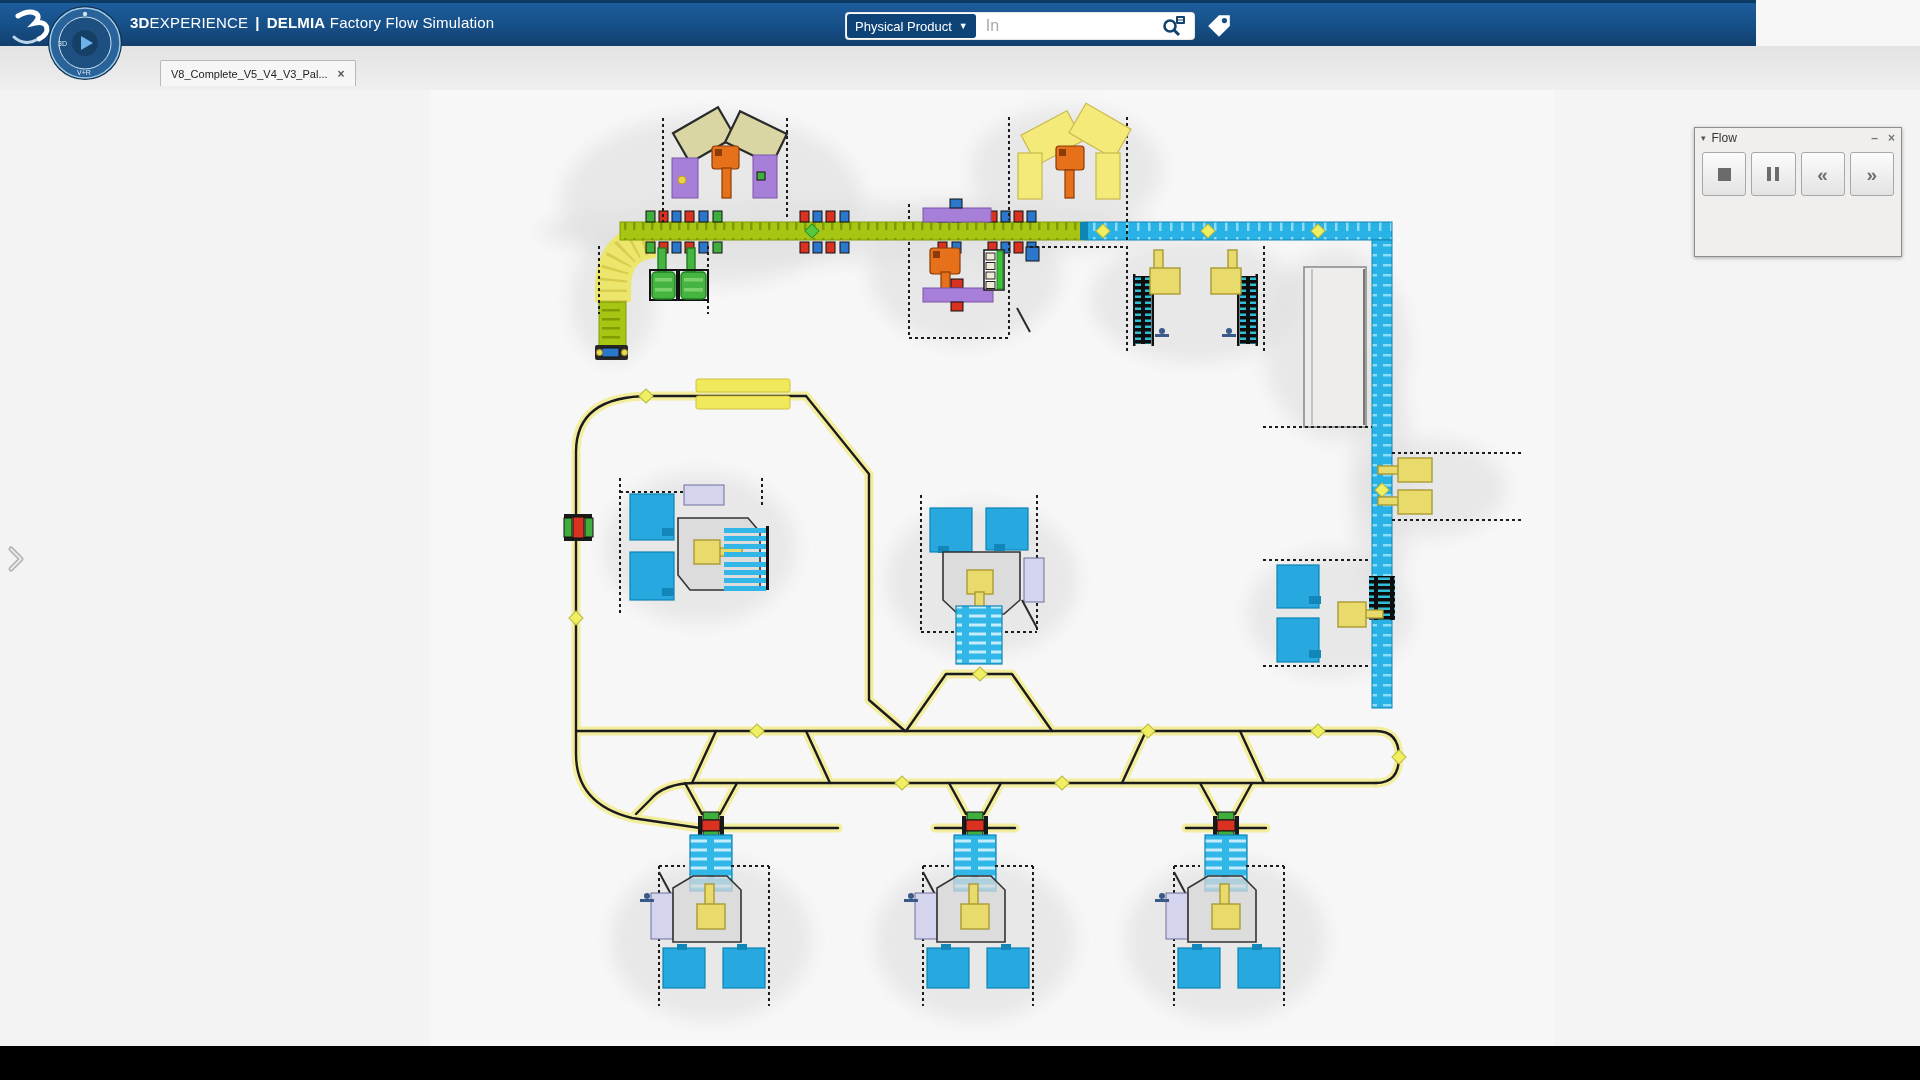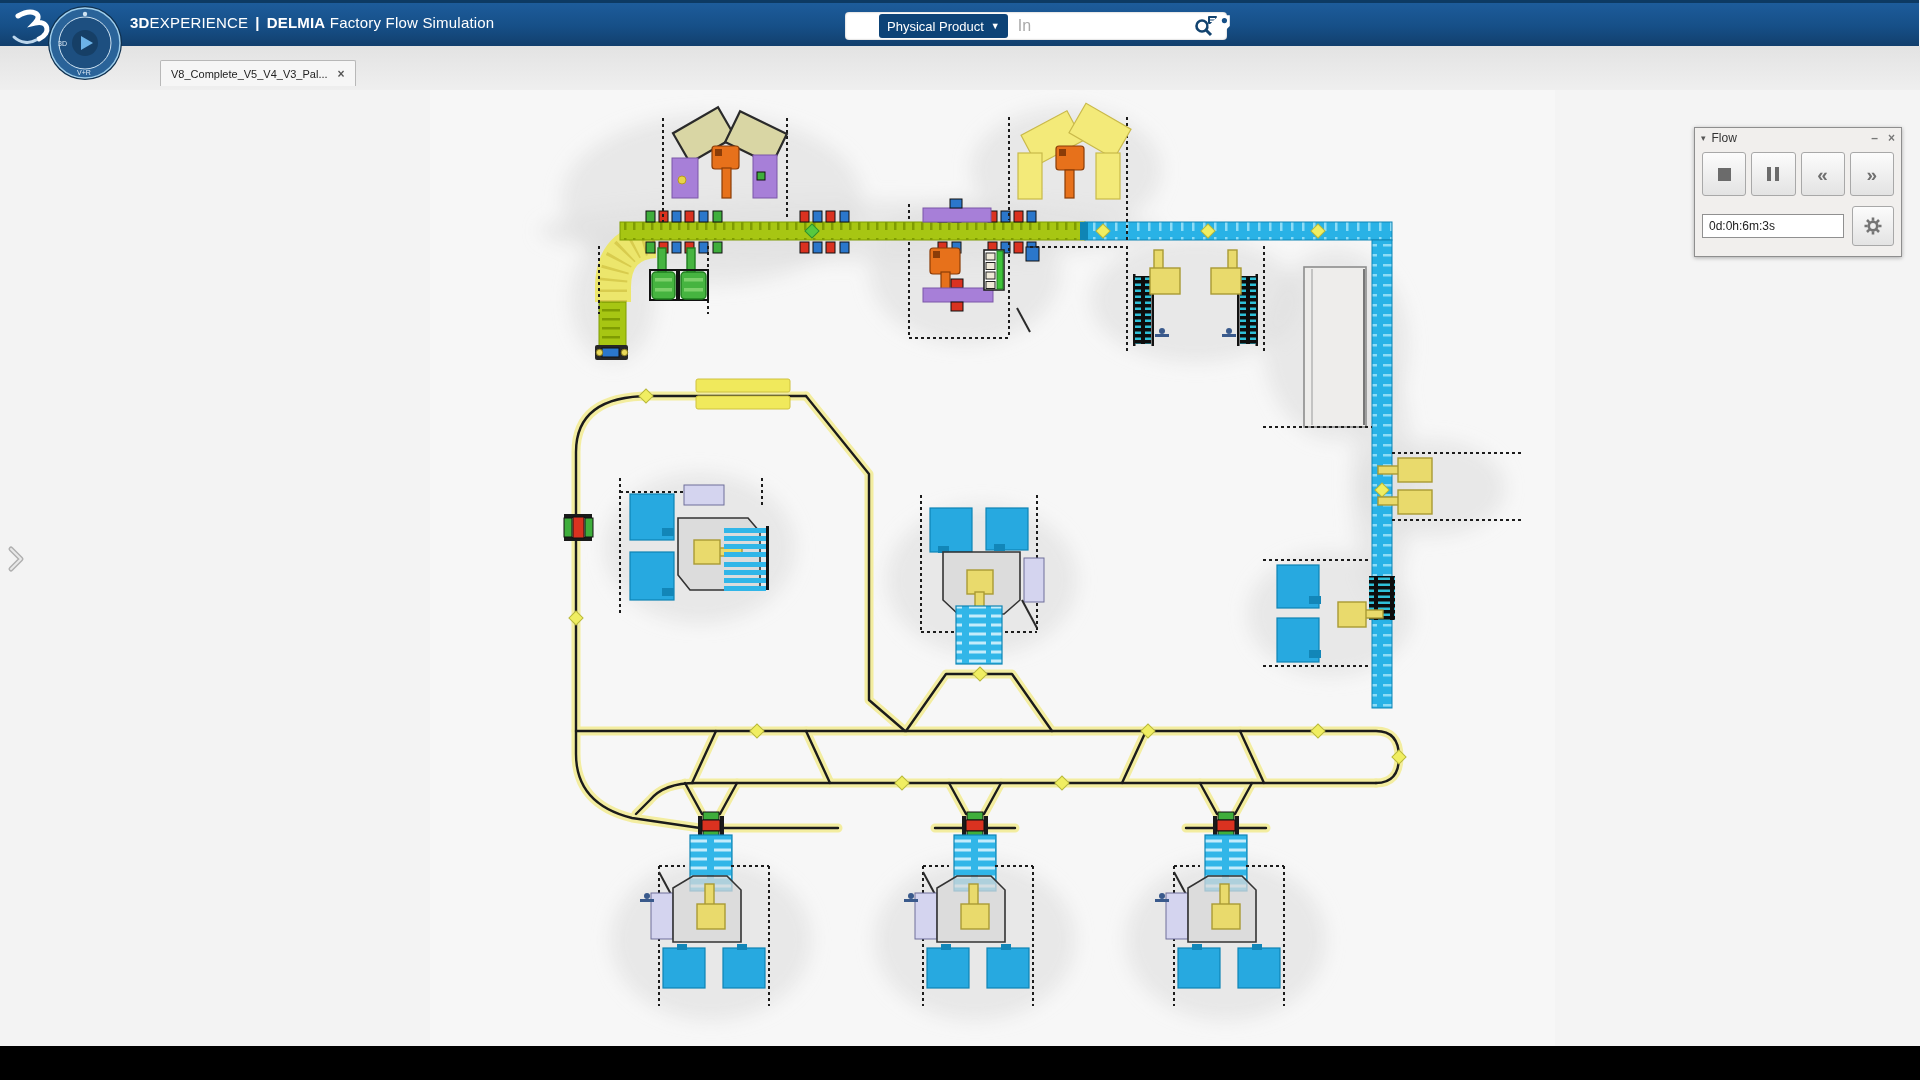--- a/index.html
+++ b/index.html
@@ -1,29 +1,29 @@
 <!DOCTYPE html>
 <html style="--topbar-blue: #164f87; --chip-navy: #0d4377; --strip-bg: #e3e3e3; --canvas-bg: #f7f7f7; --panel-bg: #f1efed; --black-bar: #000000; --lime: #a7c613; --lime-dark: #7f9c02; --belt-yellow: #ece66c; --cyan: #29b2e6; --cyan-light: #8edcf6; --machine-cyan: #27a9e0; --pallet-cyan: #31b6e8; --pallet-slat: #c4ecfb; --purple: #a77fd8; --lavender: #d4d4ef; --khaki: #d9d6a4; --orange: #e7711b; --robot-yellow: #e9da6c; --item-red: #da3220; --item-green: #3fae3c; --item-blue: #2b77cb; --rack-green: #3fc23a; --diamond-yellow: #f0ee62; --path-glow: #f3eda0; --teal-stripe: #2fc0d8; --worker-blue: #3a5a8c;"><head>
 <meta charset="utf-8">
 <style>
   html,body{margin:0;padding:0;background:#cfcfcf;font-family:"Liberation Sans",sans-serif;}
   #screen{position:relative;width:1920px;height:1080px;overflow:hidden;background:var(--canvas-bg,#f7f7f7);}
 
   
-  .topbar{position:absolute;left:0;top:0;width:1919px;height:46px;
+  .topbar{position:absolute;left:0;top:0;width:1756px;height:46px;
     background:linear-gradient(#1d5c9b,var(--topbar-blue,#164f87) 55%,#123f6d);
     border-top:3px solid #0d3a63;box-sizing:border-box;z-index:30;}
   .brand{position:absolute;left:130px;top:11px;color:#fff;font-size:15px;letter-spacing:.2px;white-space:nowrap;}
   .brand b{font-weight:bold;}
   .brand .divider{margin:0 7px;font-weight:bold;}
   .logo3ds{position:absolute;left:8px;top:4px;}
   .compass{position:absolute;left:46px;top:4px;width:78px;height:78px;z-index:40;}
 
   .searchbox{position:absolute;left:845px;top:9px;width:350px;height:28px;background:#fff;border-radius:4px;
-    display:flex;align-items:center;box-shadow:inset 0 0 2px rgba(0,0,0,.35);padding-left:32px;}
+    display:flex;align-items:center;box-shadow:inset 0 0 2px rgba(0,0,0,.35);}
   .scope-chip{margin-left:2px;height:24px;background:var(--chip-navy,#0d4377);color:#fff;border-radius:3px;
     display:flex;align-items:center;padding:0 8px;font-size:13px;white-space:nowrap;cursor:pointer;}
   .scope-chip .caret{font-size:9px;margin-left:7px;}
   .search-input{flex:1;border:none;outline:none;font-size:16px;color:#333;margin-left:8px;min-width:20px;background:transparent;}
   .search-input::placeholder{color:#a9a9a9;}
   .mag-wrap{margin-right:8px;cursor:pointer;display:flex;align-items:center;}
   .tagicon{position:absolute;left:1206px;top:10px;cursor:pointer;}
 
   
   .tabstrip{position:absolute;left:0;top:46px;width:1920px;height:44px;
@@ -524,27 +524,16 @@
           <span class="bar"></span>
           <span class="bar"></span>
         </div>
       <div class="tbtn">
           <span class="chev">«</span>
         </div>
       <div class="tbtn">
           <span class="chev">»</span>
         </div>
     </div>
-    <div class="pp-bottom">
-      <input class="time-input" value="0d:0h:6m:3s" style="">
-      <div class="gearbtn">
-        <svg width="22" height="22" viewBox="0 0 22 22">
-          <g stroke="#757575" stroke-width="2.6" fill="none">
-            <circle cx="11" cy="11" r="4.2"></circle>
-            <path d="M11 2.5v3.2 M11 16.3v3.2 M2.5 11h3.2 M16.3 11h3.2 M5 5l2.3 2.3 M14.7 14.7 17 17 M17 5l-2.3 2.3 M7.3 14.7 5 17"></path>
-          </g>
-        </svg>
-      </div>
-    </div>
   </div>
 
   <div class="bottombar"></div>
 </div>
 
 </body></html>

